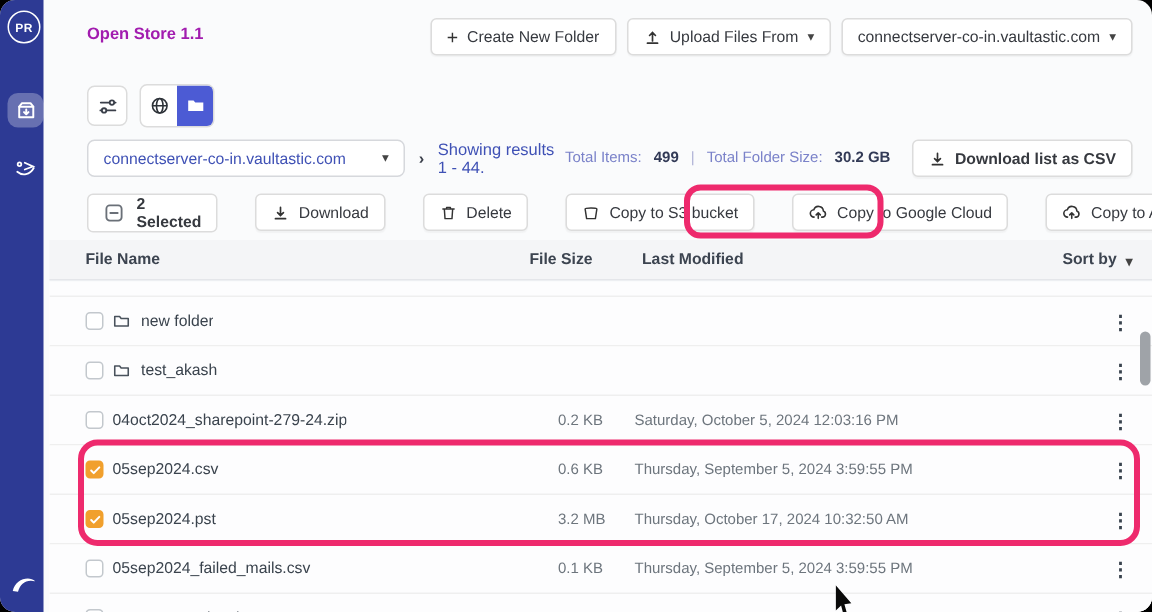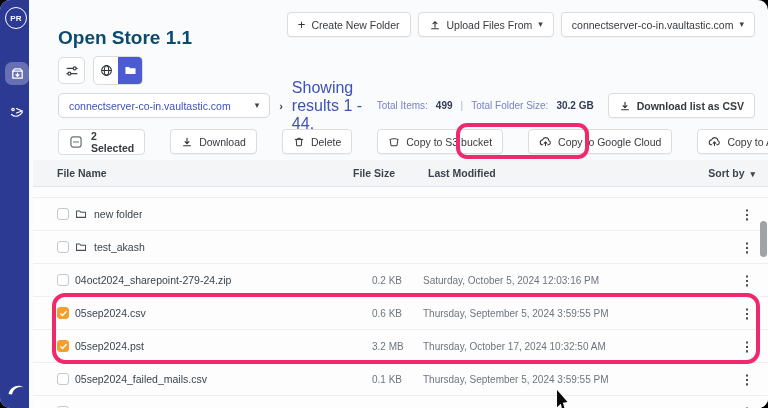--- a/index.html
+++ b/index.html
@@ -15,40 +15,40 @@
   .sidebar{position:absolute;left:0;top:0;bottom:0;width:29px;background:var(--sidebar)}
   .avatar{position:absolute;left:5px;top:7px;width:22px;height:22px;border:1.4px solid #fff;border-radius:50%;
     color:#fff;font-size:8px;font-weight:bold;display:flex;align-items:center;justify-content:center;letter-spacing:.2px}
   .side-icon{position:absolute;left:5px;width:24px;height:23px;border-radius:7px;display:flex;align-items:center;justify-content:center;color:#fff;cursor:pointer}
   .side-icon.sel{background:rgba(255,255,255,.28)}
   .side-icon svg,.side-logo svg{display:block}
   .side-logo{position:absolute;left:6px;bottom:9px;width:21px;height:20px}
 
   
   .main{position:absolute;left:33px;right:0;top:0;bottom:0}
-  .page-title{position:absolute;left:25px;top:27px;font-size:19px;font-weight:700;color:#0c4a6e}
+  .page-title{position:absolute;left:25px;top:17px;font-size:11px;font-weight:700;color:#a21caf}
 
   .btn{display:inline-flex;align-items:center;gap:6px;background:#fff;border:1px solid var(--border);border-radius:4px;
     height:25px;padding:0 10px;font-size:10.5px;color:#36393f;font-weight:500;box-shadow:0 1px 1px rgba(0,0,0,.04);cursor:pointer;white-space:nowrap}
   .btn svg{flex:0 0 auto}
   .caret{font-size:9px;color:#444;line-height:1}
   .topbar{position:absolute;top:12px;right:13px;display:flex;gap:7px}
   .plus{font-size:13px;font-weight:500;line-height:1;color:#333}
 
   .filterbar{position:absolute;left:25px;top:56px;display:flex;gap:8px;align-items:center}
   .sq-btn{width:27px;height:27px;background:#fff;border:1px solid var(--border);border-radius:5px;display:flex;align-items:center;justify-content:center;cursor:pointer}
   .seg{display:flex;border:1px solid var(--border);border-radius:5px;overflow:hidden;background:#fff}
   .seg-cell{width:24px;height:27px;display:flex;align-items:center;justify-content:center;cursor:pointer}
   .seg-cell.sel{background:var(--folderbtn)}
 
   .crumbbar{position:absolute;left:25px;top:93px;right:13px;height:25px;display:flex;align-items:center}
   .pill{display:inline-flex;align-items:center;gap:24px;border:1px solid #d6d8dc;background:#fff;border-radius:5px;height:25px;
     padding:0 10px;font-size:10.5px;color:var(--accent);cursor:pointer;white-space:nowrap}
   .crumb-sep{margin:0 9px;font-size:11px;font-weight:bold;color:#3a3f4a}
-  .results{font-size:16px;color:var(--accent)}
+  .results{font-size:11px;color:var(--accent)}
   .stats{margin-left:auto;display:flex;align-items:center;gap:8px;font-size:10px;white-space:nowrap}
   .stat-label{color:#7a82c9}
   .stat-val{color:#323a56;font-weight:600}
   .stat-pipe{color:#aeb2d6}
 
   .toolbar{position:absolute;left:25px;top:129px;display:flex;gap:25px;align-items:flex-start}
   .sel-chip{display:inline-flex;align-items:center;gap:8px;background:#fff;border:1px solid var(--border);border-radius:4px;height:26px;padding:0 10px;font-size:10.5px;font-weight:600;color:#36393f}
 
   
   .thead{position:absolute;left:0;right:0;top:160px;height:27px;background:#f4f5f7;border-bottom:1px solid #e4e6ea;

